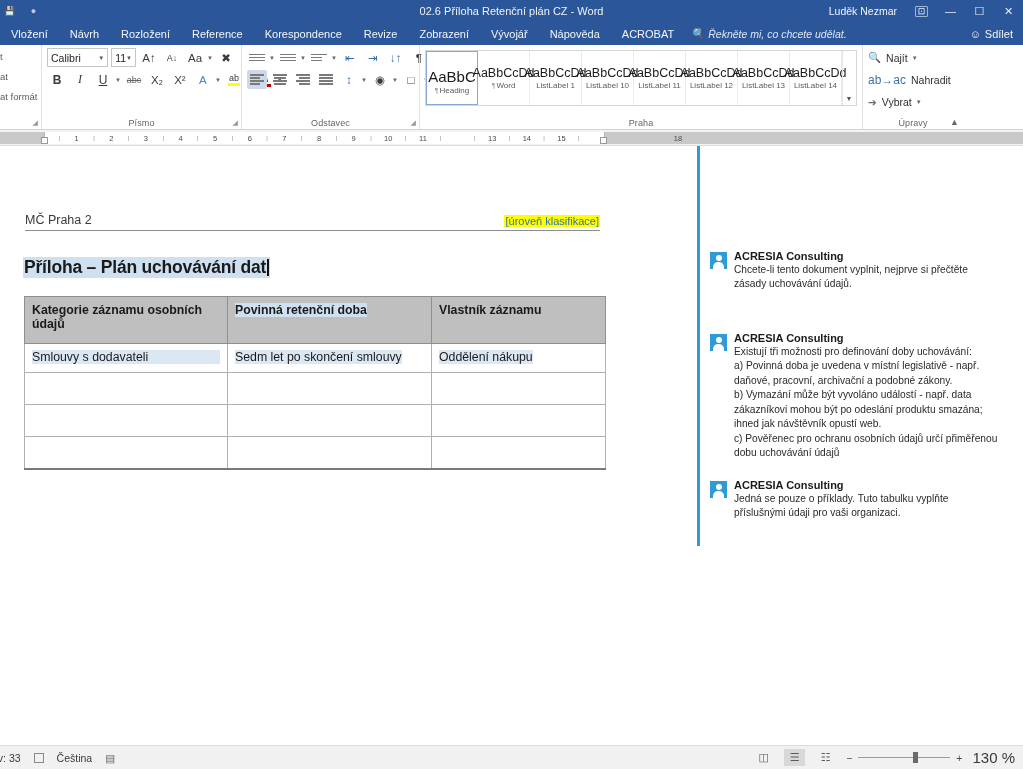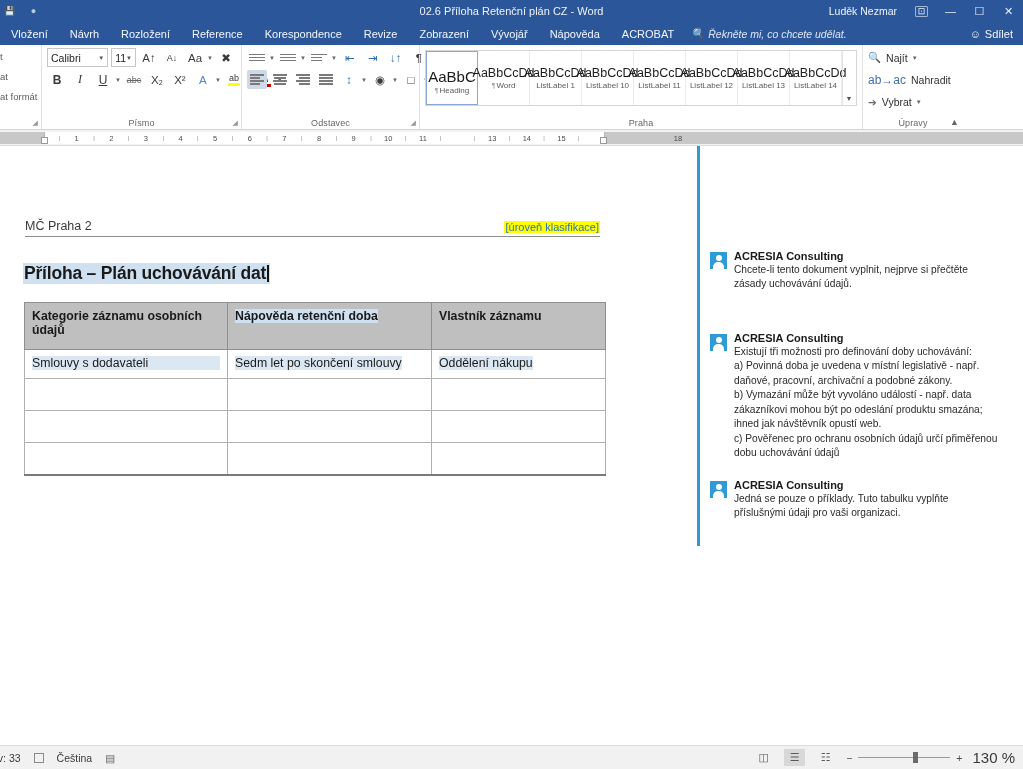--- a/index.html
+++ b/index.html
@@ -174,21 +174,21 @@
     position: absolute; width: 7px; height: 7px; background: #fdfdfd;
     border: 1px solid #999; top: 7px;
   }
 
   
   .workspace {
     position: absolute; top: 146px; left: 0; right: 0; bottom: 24px;
     background: #ffffff; overflow: hidden;
   }
   .page {
-    position: absolute; left: 0; top: 18px; width: 698px; height: 593px;
+    position: absolute; left: 0; top: 12px; width: 698px; height: 593px;
     background: #ffffff;
   }
   .hdr {
     position: absolute; left: 25px; top: 55px; width: 575px;
     border-bottom: 1px solid #8d8d8d; padding-bottom: 3px;
     display: flex; justify-content: space-between; align-items: flex-end;
   }
   .hdr-left { font-size: 12.5px; color: #3a3a3a; }
   .hdr-right {
     font-size: 11px; color: #2e74b5; background: #ffff00; padding: 0 1px;
@@ -595,21 +595,21 @@
 
       <div class="doc-title">
         <span>Příloha – Plán uchovávání dat</span><span class="caret-bar"></span>
       </div>
 
       <table class="doc-table">
         <tbody>
             <tr class="head">
           <td class="c1">Kategorie záznamu osobních údajů</td>
           <td class="c2">
-            <span class="sel-hl">Nápověda retenční doba</span>
+            <span class="sel-hl">Povinná retenční doba</span>
           </td>
           <td class="c3">Vlastník záznamu</td>
         </tr>
         <tr class="r2">
           <td class="c1">
             <span class="sel-hl-pale" style="display:block">Smlouvy s dodavateli</span>
           </td>
           <td class="c2">
             <span class="sel-hl-pale">Sedm let po skončení smlouvy</span>
           </td>

